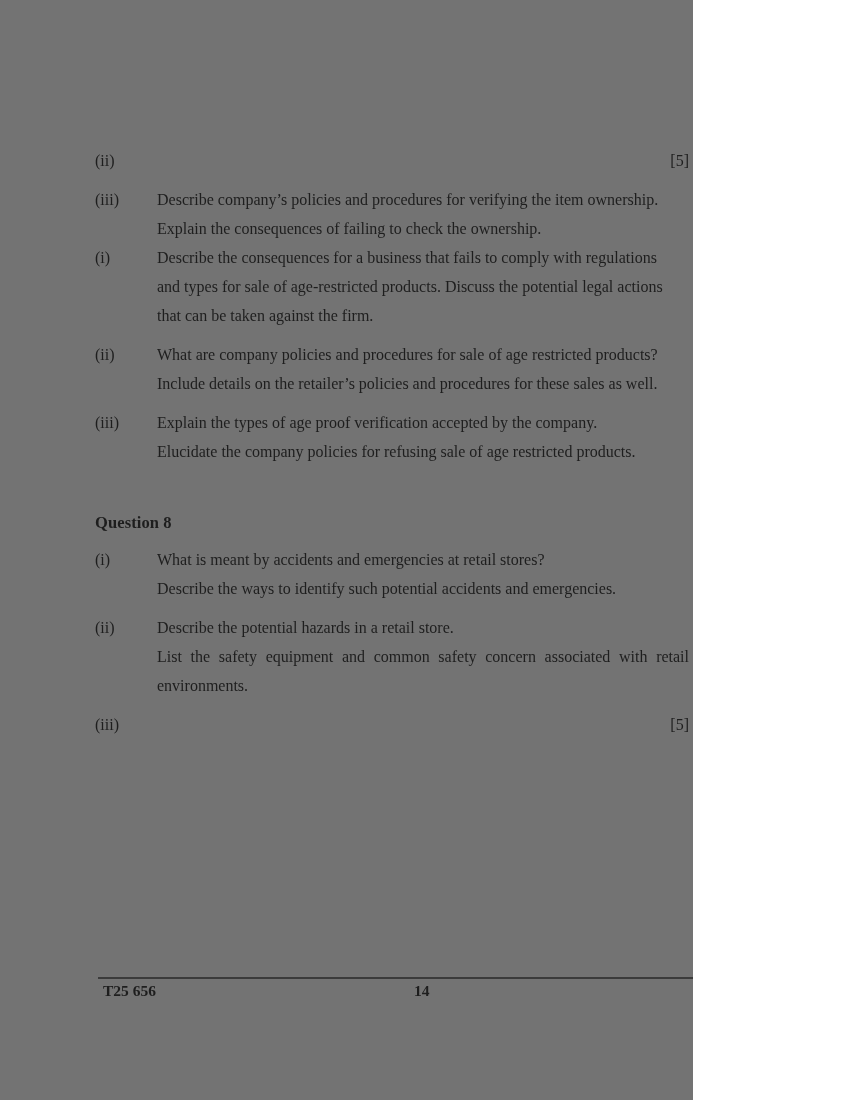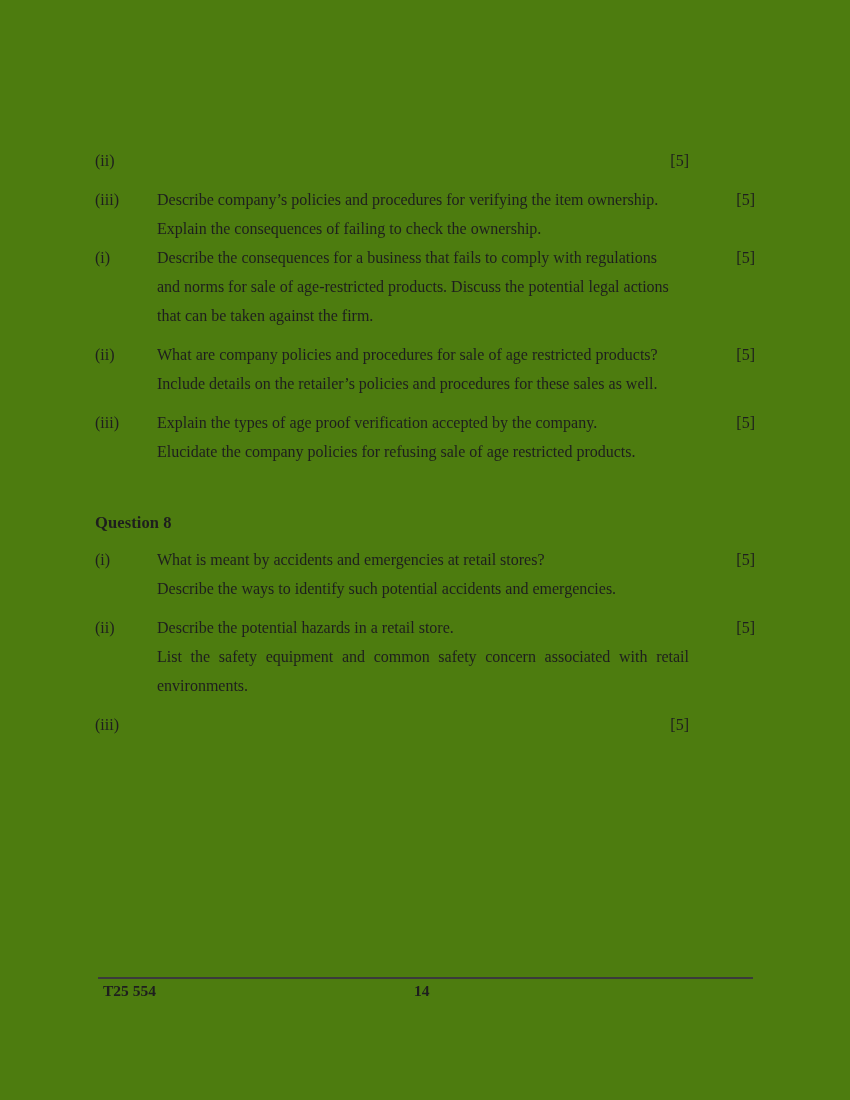--- a/index.html
+++ b/index.html
@@ -2,23 +2,23 @@
 <html><head>
 <meta charset="utf-8">
 <style>
   html, body {
     margin: 0;
     padding: 0;
     background: #ffffff;
   }
   .page {
     position: relative;
-    width: 850px;
+    width: 693px;
     height: 1100px;
-    background: #4d7c0f;
+    background: #737373;
     font-family: "Liberation Serif", "DejaVu Serif", serif;
     color: #1e1e1e;
     overflow: hidden;
   }
   .content {
     position: absolute;
     left: 95px;
     top: 146px;
     width: 660px;
   }
@@ -106,21 +106,21 @@
   </div>
 </div>
   </div>
 
   <div class="section">
     <div>
   <div class="item">
     <div class="item-label">(i)</div>
     <div class="item-text">
               <div class="line">Describe the consequences for a business that fails to comply with regulations</div>
-              <div class="line">and norms for sale of age-restricted products. Discuss the potential legal actions</div>
+              <div class="line">and types for sale of age-restricted products. Discuss the potential legal actions</div>
               <div class="line">that can be taken against the firm.</div>
             </div>
     <div class="item-marks">[5]</div>
   </div>
 
   <div class="item">
     <div class="item-label">(ii)</div>
     <div class="item-text">
               <div class="line">What are company policies and procedures for sale of age restricted products?</div>
               <div class="line">Include details on the retailer’s policies and procedures for these sales as well.</div>
@@ -163,16 +163,16 @@
 
   <div class="item">
     <div class="item-label">(iii)</div>
     <div class="item-marks">[5]</div>
   </div>
 </div>
   </div>
 </div>
 
   <div class="footer-rule"></div>
-  <div class="footer-left">T25 554</div>
+  <div class="footer-left">T25 656</div>
   <div class="footer-page">14</div>
 
 </div>
 
 </body></html>

